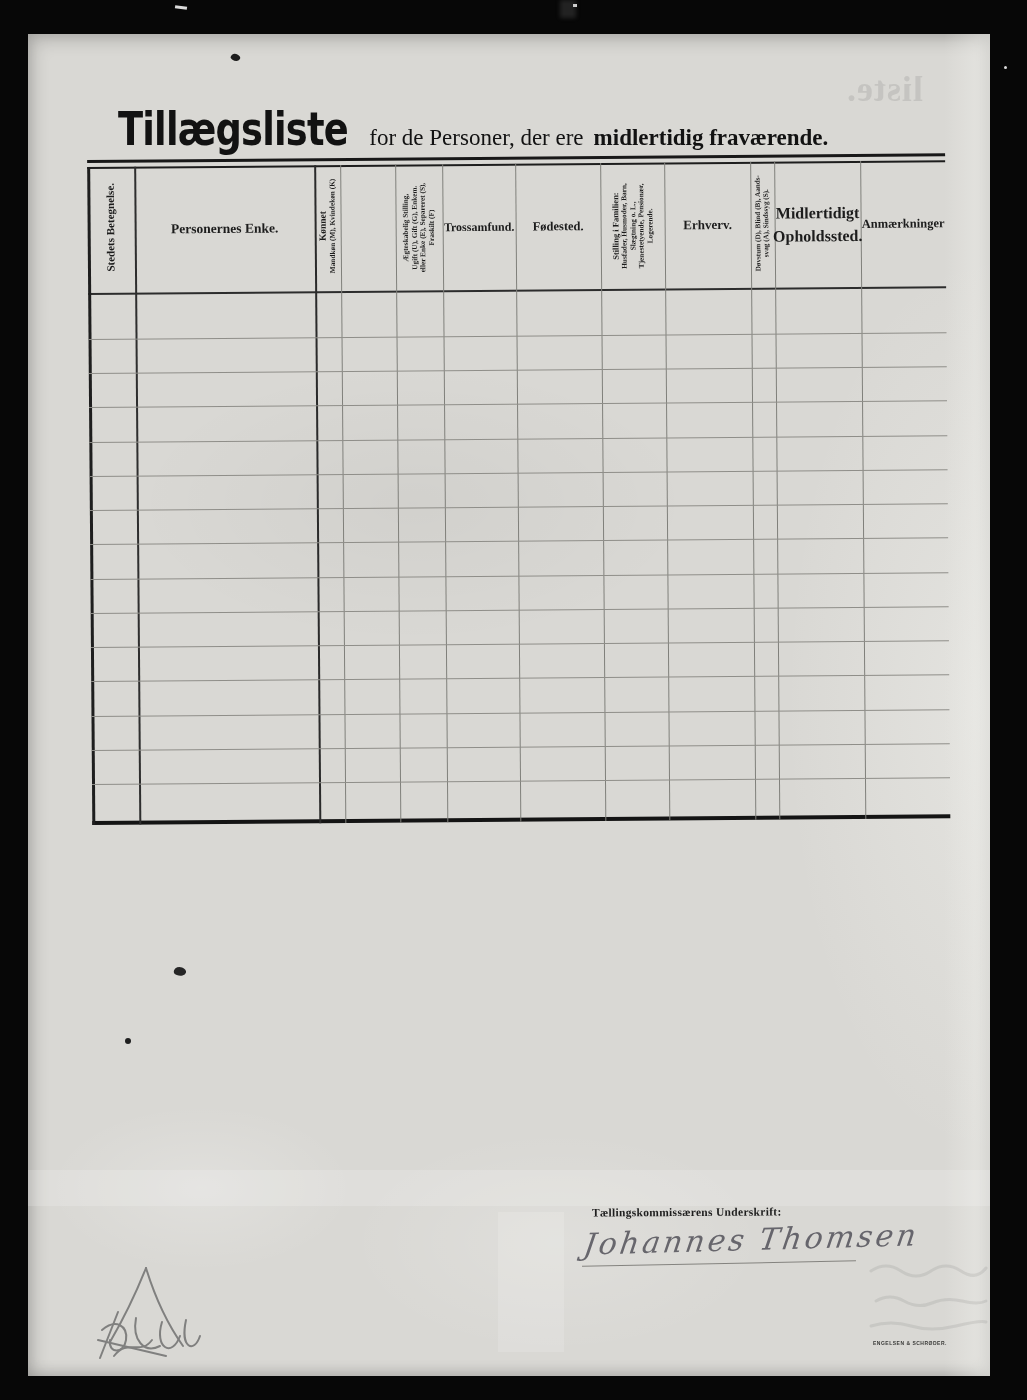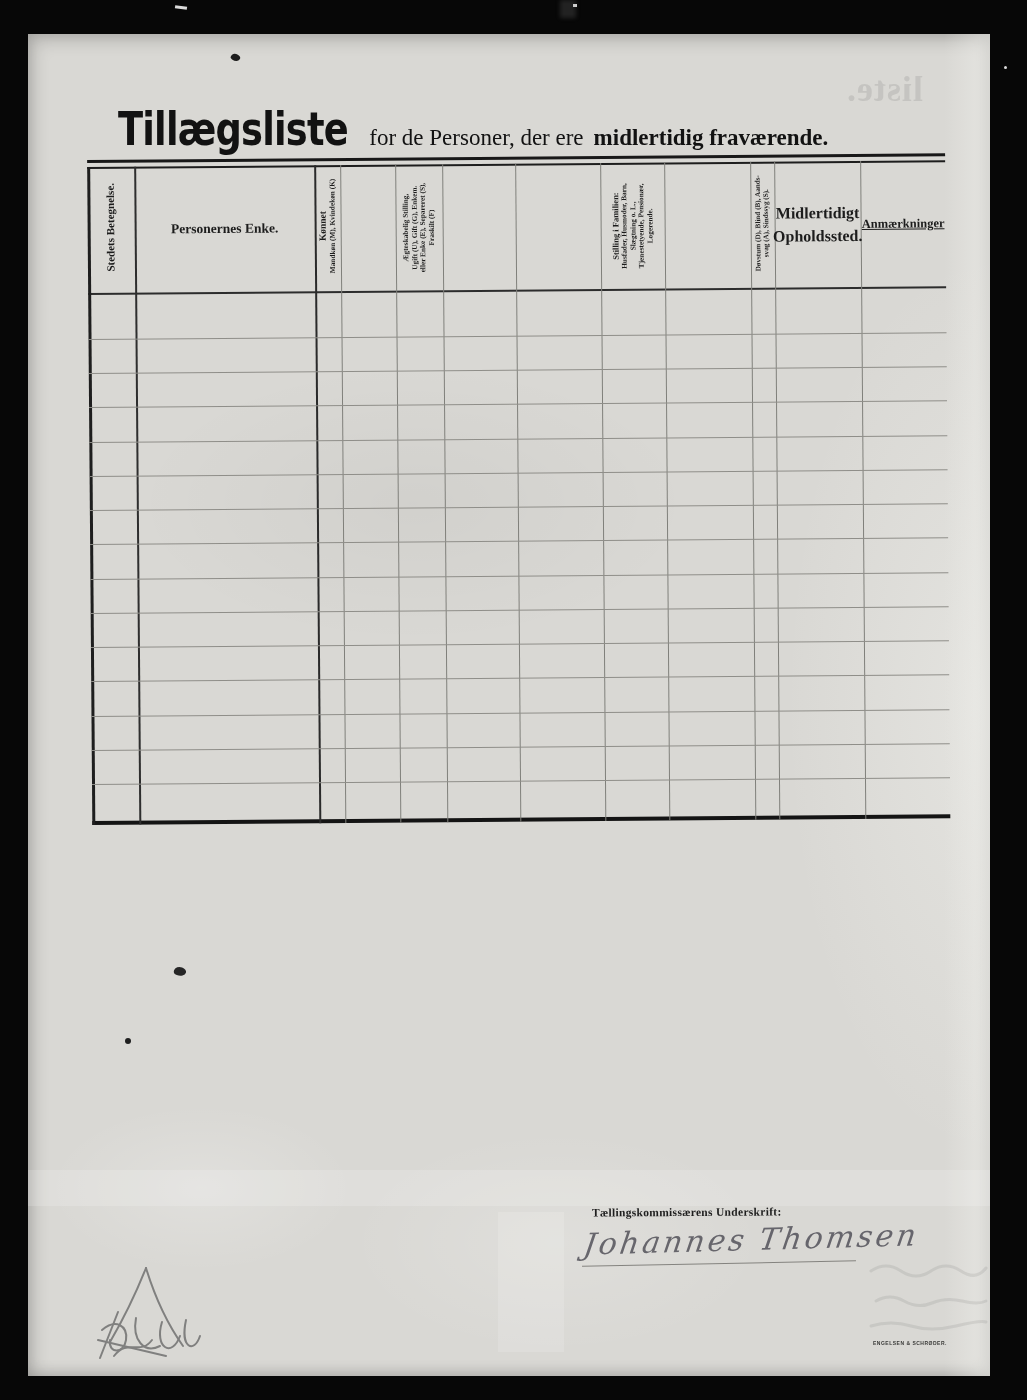--- a/index.html
+++ b/index.html
@@ -155,42 +155,51 @@
     </div>
 
 
     <div class="vcell" style="left:269px;top:53px;width:125px;font-size:7.3px;">
       <span class="pre">Ægteskabelig Stilling,
 Ugift (U), Gift (G), Enkem.
 eller Enke (E), Separeret (S),
 Fraskilt (F)</span>
     </div>
 
-
+    <div class="hcell" style="left:355px;width:73px;font-size:12px;">
+      <span>Trossamfund.</span>
+    </div>
+
+    <div class="hcell" style="left:428px;width:85px;font-size:12.5px;">
+      <span>Fødested.</span>
+    </div>
 
     <div class="vcell" style="left:484px;top:48px;width:122px;">
       <span class="v-primary" style="font-size:8.5px;">Stilling i Familien:</span>
       <span class="v-secondary pre">Husfader, Husmoder, Barn,
 Slægtning o. L.,
 Tjenestetyende, Pensionær,
 Logerende.</span>
     </div>
 
+    <div class="hcell" style="left:577px;width:86px;font-size:13px;">
+      <span>Erhverv.</span>
+    </div>
 
     <div class="vcell" style="left:614px;top:60px;width:122px;font-size:7.2px;">
       <span class="pre">Døvstum (D), Blind (B), Aands-
 svag (A), Sindssyg (S).</span>
     </div>
 
     <div class="hcell pre" style="left:687px;width:86px;font-size:16px;line-height:1.45;">
       <span class="pre">Midlertidigt
 Opholdssted.</span>
     </div>
 
-    <div class="hcell" style="left:773px;width:85px;font-size:12.5px;text-decoration:underline;">
+    <div class="hcell" style="left:773px;width:85px;font-size:12.5px;">
       <span>Anmærkninger</span>
     </div>
   </div>
 
   <div class="abs" id="sig-label">Tællingskommissærens Underskrift:</div>
   <div class="abs" id="sig-script">Johannes Thomsen</div>
   <div class="abs" id="sig-line"></div>
 
   <div class="abs" id="imprint">ENGELSEN &amp; SCHRØDER.</div>
 

